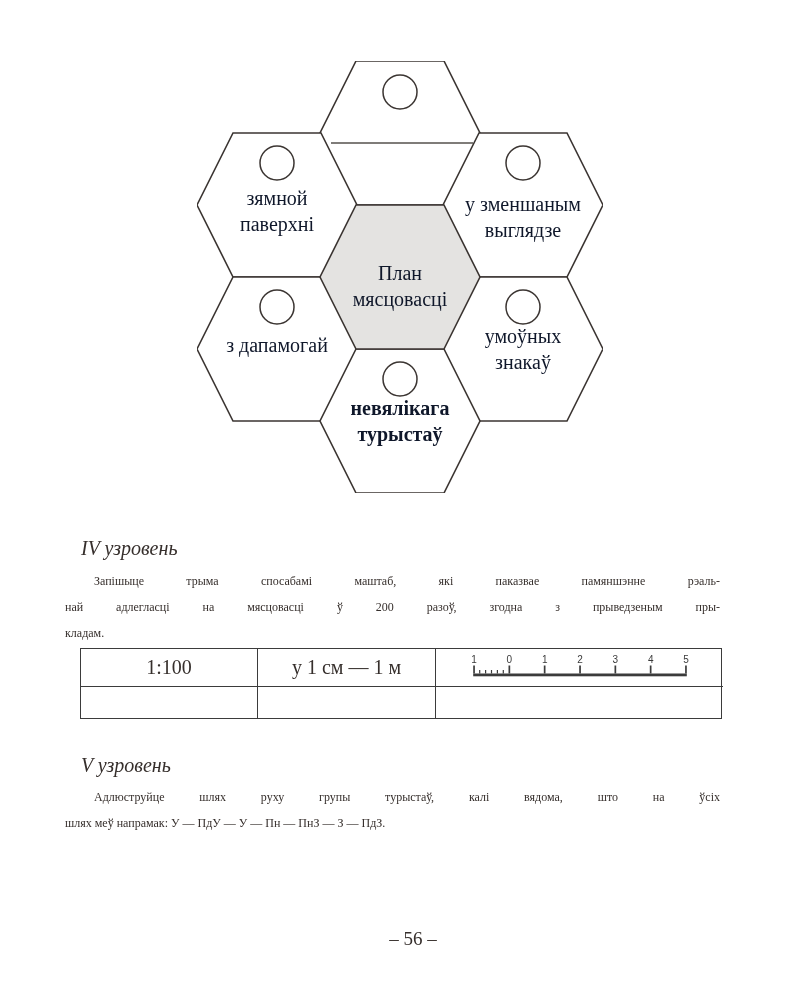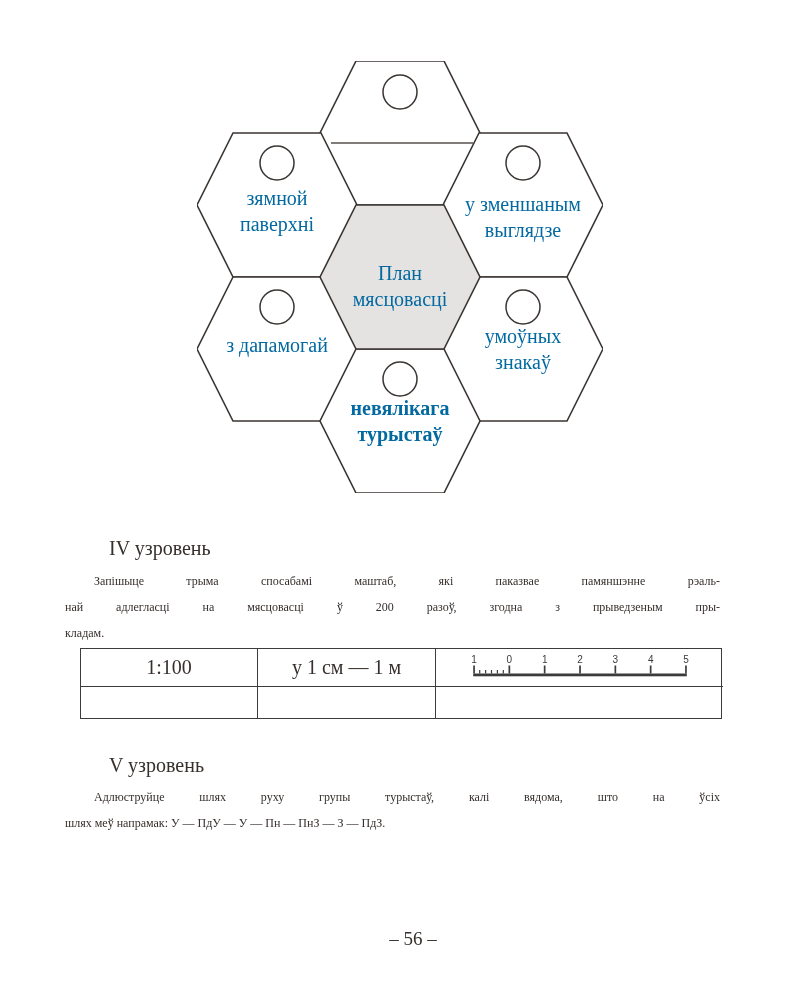--- a/index.html
+++ b/index.html
@@ -13,28 +13,28 @@
     color: #362f2c;
     overflow: hidden;
   }
   .hex-svg { position: absolute; left: 197px; top: 61px; }
   .hex-label {
     position: absolute;
     width: 160px;
     text-align: center;
     font-size: 20px;
     line-height: 26px;
-    color: #0369a1;
+    color: #0f172a;
   }
   .heading {
     position: absolute;
     left: 81px;
+    font-style: italic;
     font-size: 20px;
     line-height: 26px;
-    margin-left: 28px;
   }
   .para { position: absolute; left: 65px; width: 655px; }
   .pline {
     font-size: 12px;
     line-height: 26px;
     text-align: justify;
     text-align-last: justify;
     white-space: normal;
   }
   .pline.first { text-indent: 29px; }

